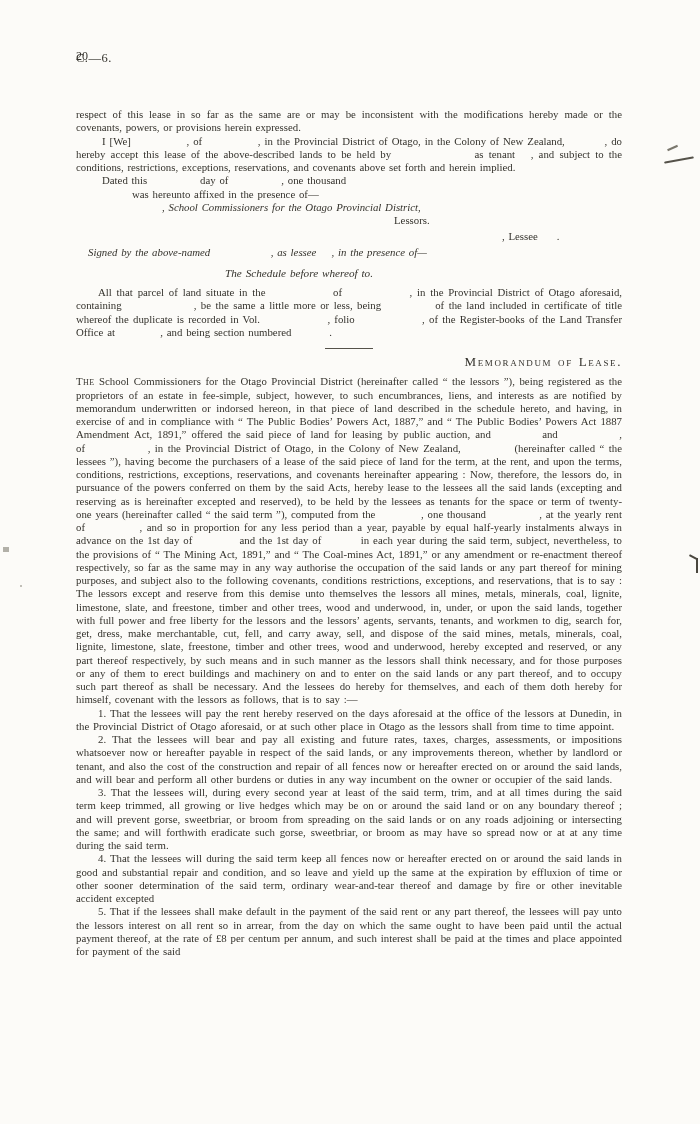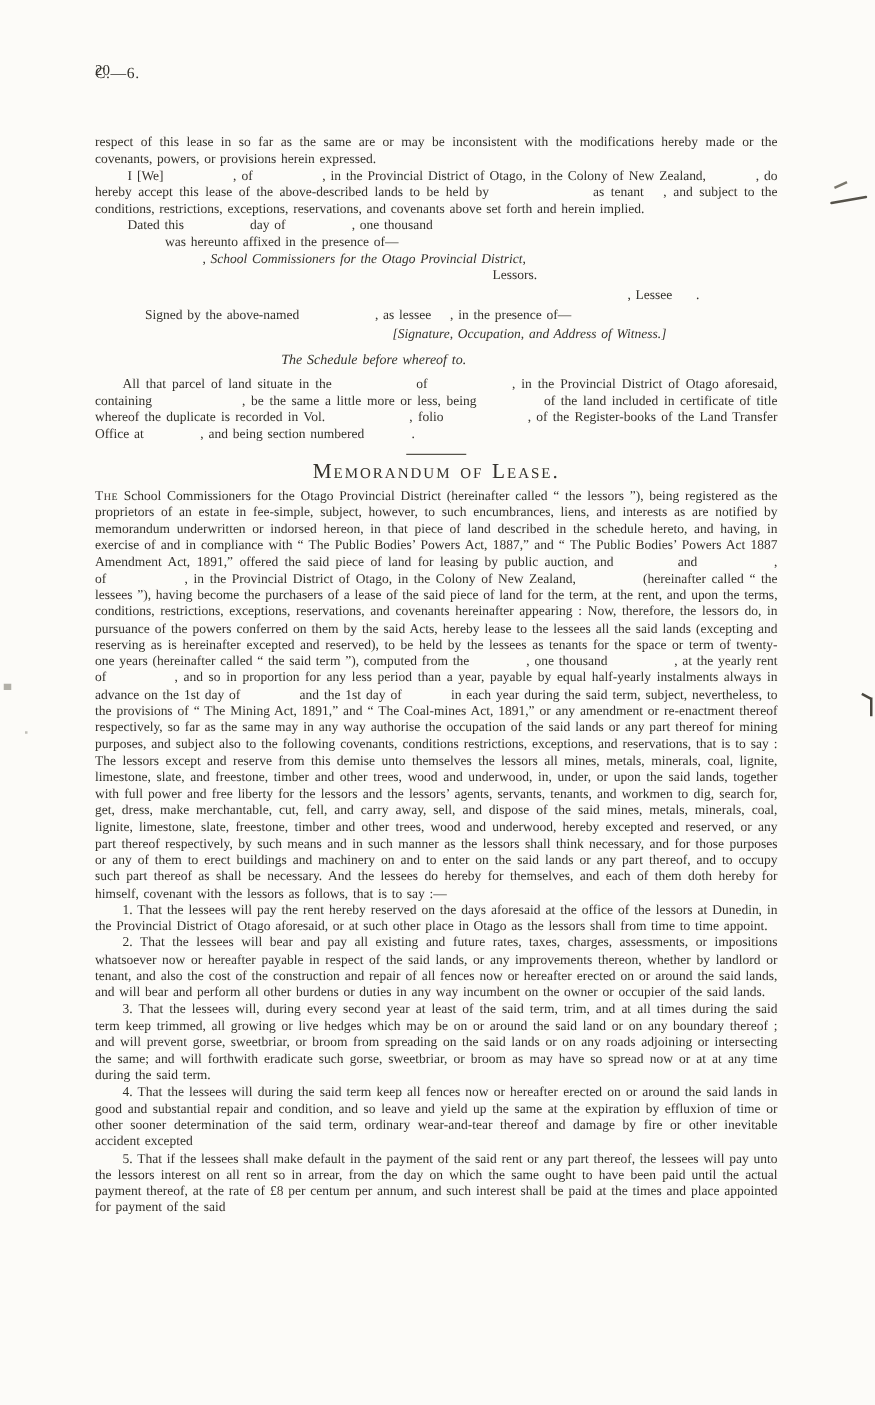--- a/index.html
+++ b/index.html
@@ -21,31 +21,31 @@
   .doc-ref{position:absolute;left:0;top:0;font-size:12.5px;letter-spacing:0.5px;}
   .pg-num{position:absolute;left:0;right:0;top:-2px;text-align:left;font-size:12px;}
   p{margin:0;text-align:justify;}
   p.single{text-align:left;}
   .ind{text-indent:26px;}
   .ind-sm{text-indent:22px;}
   .seal-presence{margin-left:56px;}
   .commissioners-line{margin-left:86px;font-style:italic;}
   .lessors-label{margin-left:318px;}
   .lessee-line{margin-left:426px;margin-top:3px;}
-  .signed-line{margin-left:40px;margin-top:2px;}
+  .signed-line{margin-left:12px;margin-top:2px;font-style:italic;}
   .witness-note{margin-left:238px;font-style:italic;margin-top:2px;}
   .schedule-heading{
     font-style:italic;font-weight:normal;font-size:11.2px;
     text-align:center;margin:8px 100px 6px 0;
   }
   .rule{width:48px;height:1px;background:#55524a;margin:9px auto 6px auto;}
   .memo-heading{
     font-weight:normal;font-variant:small-caps;
-    font-size:17px;letter-spacing:1.6px;
-    text-align:center;margin:0 0 7px 0;
+    font-size:13px;letter-spacing:1.6px;
+    text-align:right;margin:0 0 7px 0;
   }
   .lead-caps{font-variant:small-caps;letter-spacing:0.4px;}
   .clause{text-indent:22px;}
   
   .mark{position:absolute;pointer-events:none;}
   .mark-ur-a{top:147px;right:22px;width:11px;height:1.6px;background:#7a776d;transform:rotate(-24deg);}
   .mark-ur-b{top:159px;right:6px;width:30px;height:2.4px;background:#55524a;transform:rotate(-10deg);border-radius:1px;}
   .mark-re-a{top:558px;right:2px;width:2.4px;height:15px;background:#4a473f;}
   .mark-re-b{top:556px;right:3px;width:8px;height:2px;background:#4a473f;transform:rotate(28deg);}
   .speck-left{top:547px;left:3px;width:6px;height:5px;background:#8a877d;opacity:0.65;}
@@ -63,21 +63,20 @@
 
   <main>
     <p>respect of this lease in so far as the same are or may be inconsistent with the modifications hereby made or the covenants, powers, or provisions herein expressed.</p>
     <p class="ind">I [We]&nbsp;&nbsp;&nbsp;&nbsp;&nbsp;&nbsp;&nbsp;&nbsp;&nbsp;&nbsp;&nbsp;&nbsp;&nbsp;&nbsp;, of&nbsp;&nbsp;&nbsp;&nbsp;&nbsp;&nbsp;&nbsp;&nbsp;&nbsp;&nbsp;&nbsp;&nbsp;&nbsp;&nbsp;, in the Provincial District of Otago, in the Colony of New Zealand,&nbsp;&nbsp;&nbsp;&nbsp;&nbsp;&nbsp;&nbsp;&nbsp;&nbsp;&nbsp;, do hereby accept this lease of the above-described lands to be held by&nbsp;&nbsp;&nbsp;&nbsp;&nbsp;&nbsp;&nbsp;&nbsp;&nbsp;&nbsp;&nbsp;&nbsp;&nbsp;&nbsp;&nbsp;&nbsp;as tenant&nbsp;&nbsp;&nbsp;, and subject to the conditions, restrictions, exceptions, reservations, and covenants above set forth and herein implied.</p>
     <p class="single ind">Dated this&nbsp;&nbsp;&nbsp;&nbsp;&nbsp;&nbsp;&nbsp;&nbsp;&nbsp;&nbsp;&nbsp;&nbsp;&nbsp;&nbsp;day of&nbsp;&nbsp;&nbsp;&nbsp;&nbsp;&nbsp;&nbsp;&nbsp;&nbsp;&nbsp;&nbsp;&nbsp;&nbsp;&nbsp;, one thousand</p>
     <p class="single seal-presence">was hereunto affixed in the presence of—</p>
     <p class="single commissioners-line">, School Commissioners for the Otago Provincial District,</p>
     <p class="single lessors-label">Lessors.</p>
     <p class="single lessee-line">, Lessee&nbsp;&nbsp;&nbsp;&nbsp;&nbsp;.</p>
     <p class="single signed-line">Signed by the above-named&nbsp;&nbsp;&nbsp;&nbsp;&nbsp;&nbsp;&nbsp;&nbsp;&nbsp;&nbsp;&nbsp;&nbsp;&nbsp;&nbsp;&nbsp;&nbsp;, as lessee&nbsp;&nbsp;&nbsp;&nbsp;, in the presence of—</p>
-    <p class="single witness-note">[Signature, Occupation, and Address of Witness.]</p>
 
     <h3 class="schedule-heading">The Schedule before whereof to.</h3>
     <p class="ind-sm">All that parcel of land situate in the&nbsp;&nbsp;&nbsp;&nbsp;&nbsp;&nbsp;&nbsp;&nbsp;&nbsp;&nbsp;&nbsp;&nbsp;&nbsp;&nbsp;of&nbsp;&nbsp;&nbsp;&nbsp;&nbsp;&nbsp;&nbsp;&nbsp;&nbsp;&nbsp;&nbsp;&nbsp;&nbsp;&nbsp;, in the Provincial District of Otago aforesaid, containing&nbsp;&nbsp;&nbsp;&nbsp;&nbsp;&nbsp;&nbsp;&nbsp;&nbsp;&nbsp;&nbsp;&nbsp;&nbsp;&nbsp;&nbsp;&nbsp;, be the same a little more or less, being&nbsp;&nbsp;&nbsp;&nbsp;&nbsp;&nbsp;&nbsp;&nbsp;&nbsp;&nbsp;&nbsp;&nbsp;of the land included in certificate of title whereof the duplicate is recorded in Vol.&nbsp;&nbsp;&nbsp;&nbsp;&nbsp;&nbsp;&nbsp;&nbsp;&nbsp;&nbsp;&nbsp;&nbsp;&nbsp;&nbsp;&nbsp;&nbsp;, folio&nbsp;&nbsp;&nbsp;&nbsp;&nbsp;&nbsp;&nbsp;&nbsp;&nbsp;&nbsp;&nbsp;&nbsp;&nbsp;&nbsp;&nbsp;&nbsp;, of the Register-books of the Land Transfer Office at&nbsp;&nbsp;&nbsp;&nbsp;&nbsp;&nbsp;&nbsp;&nbsp;&nbsp;&nbsp;&nbsp;&nbsp;, and being section numbered&nbsp;&nbsp;&nbsp;&nbsp;&nbsp;&nbsp;&nbsp;&nbsp;&nbsp;&nbsp;.</p>
 
     <div class="rule"></div>
     <h2 class="memo-heading">Memorandum of Lease.</h2>
 
     <p><span class="lead-caps">The</span><span> School Commissioners for the Otago Provincial District (hereinafter called “ the lessors ”), being registered as the proprietors of an estate in fee-simple, subject, however, to such encumbrances, liens, and interests as are notified by memorandum underwritten or indorsed hereon, in that piece of land described in the schedule hereto, and having, in exercise of and in compliance with “ The Public Bodies’ Powers Act, 1887,” and “ The Public Bodies’ Powers Act 1887 Amendment Act, 1891,” offered the said piece of land for leasing by public auction, and&nbsp;&nbsp;&nbsp;&nbsp;&nbsp;&nbsp;&nbsp;&nbsp;&nbsp;&nbsp;and&nbsp;&nbsp;&nbsp;&nbsp;&nbsp;&nbsp;&nbsp;&nbsp;&nbsp;&nbsp;&nbsp;&nbsp;, of&nbsp;&nbsp;&nbsp;&nbsp;&nbsp;&nbsp;&nbsp;&nbsp;&nbsp;&nbsp;&nbsp;&nbsp;&nbsp;&nbsp;, in the Provincial District of Otago, in the Colony of New Zealand,&nbsp;&nbsp;&nbsp;&nbsp;&nbsp;&nbsp;&nbsp;&nbsp;&nbsp;&nbsp;&nbsp;&nbsp;(hereinafter called “ the lessees ”), having become the purchasers of a lease of the said piece of land for the term, at the rent, and upon the terms, conditions, restrictions, exceptions, reservations, and covenants hereinafter appearing :  Now, therefore, the lessors do, in pursuance of the powers conferred on them by the said Acts, hereby lease to the lessees all the said lands (excepting and reserving as is hereinafter excepted and reserved), to be held by the lessees as tenants for the space or term of twenty-one years (hereinafter called “ the said term ”), computed from the&nbsp;&nbsp;&nbsp;&nbsp;&nbsp;&nbsp;&nbsp;&nbsp;&nbsp;&nbsp;&nbsp;&nbsp;, one thousand&nbsp;&nbsp;&nbsp;&nbsp;&nbsp;&nbsp;&nbsp;&nbsp;&nbsp;&nbsp;&nbsp;&nbsp;&nbsp;&nbsp;, at the yearly rent of&nbsp;&nbsp;&nbsp;&nbsp;&nbsp;&nbsp;&nbsp;&nbsp;&nbsp;&nbsp;&nbsp;&nbsp;, and so in proportion for any less period than a year, payable by equal half-yearly instalments always in advance on the 1st day of&nbsp;&nbsp;&nbsp;&nbsp;&nbsp;&nbsp;&nbsp;&nbsp;&nbsp;&nbsp;&nbsp;&nbsp;and the 1st day of&nbsp;&nbsp;&nbsp;&nbsp;&nbsp;&nbsp;&nbsp;&nbsp;&nbsp;&nbsp;in each year during the said term, subject, nevertheless, to the provisions of “ The Mining Act, 1891,” and “ The Coal-mines Act, 1891,” or any amendment or re-enactment thereof respectively, so far as the same may in any way authorise the occupation of the said lands or any part thereof for mining purposes, and subject also to the following covenants, conditions restrictions, exceptions, and reservations, that is to say : The lessors except and reserve from this demise unto themselves the lessors all mines, metals, minerals, coal, lignite, limestone, slate, and freestone, timber and other trees, wood and underwood, in, under, or upon the said lands, together with full power and free liberty for the lessors and the lessors’ agents, servants, tenants, and workmen to dig, search for, get, dress, make merchantable, cut, fell, and carry away, sell, and dispose of the said mines, metals, minerals, coal, lignite, limestone, slate, freestone, timber and other trees, wood and underwood, hereby excepted and reserved, or any part thereof respectively, by such means and in such manner as the lessors shall think necessary, and for those purposes or any of them to erect buildings and machinery on and to enter on the said lands or any part thereof, and to occupy such part thereof as shall be necessary.  And the lessees do hereby for themselves, and each of them doth hereby for himself, covenant with the lessors as follows, that is to say :—</span></p>
 
     <p class="clause">1. That the lessees will pay the rent hereby reserved on the days aforesaid at the office of the lessors at Dunedin, in the Provincial District of Otago aforesaid, or at such other place in Otago as the lessors shall from time to time appoint.</p>

